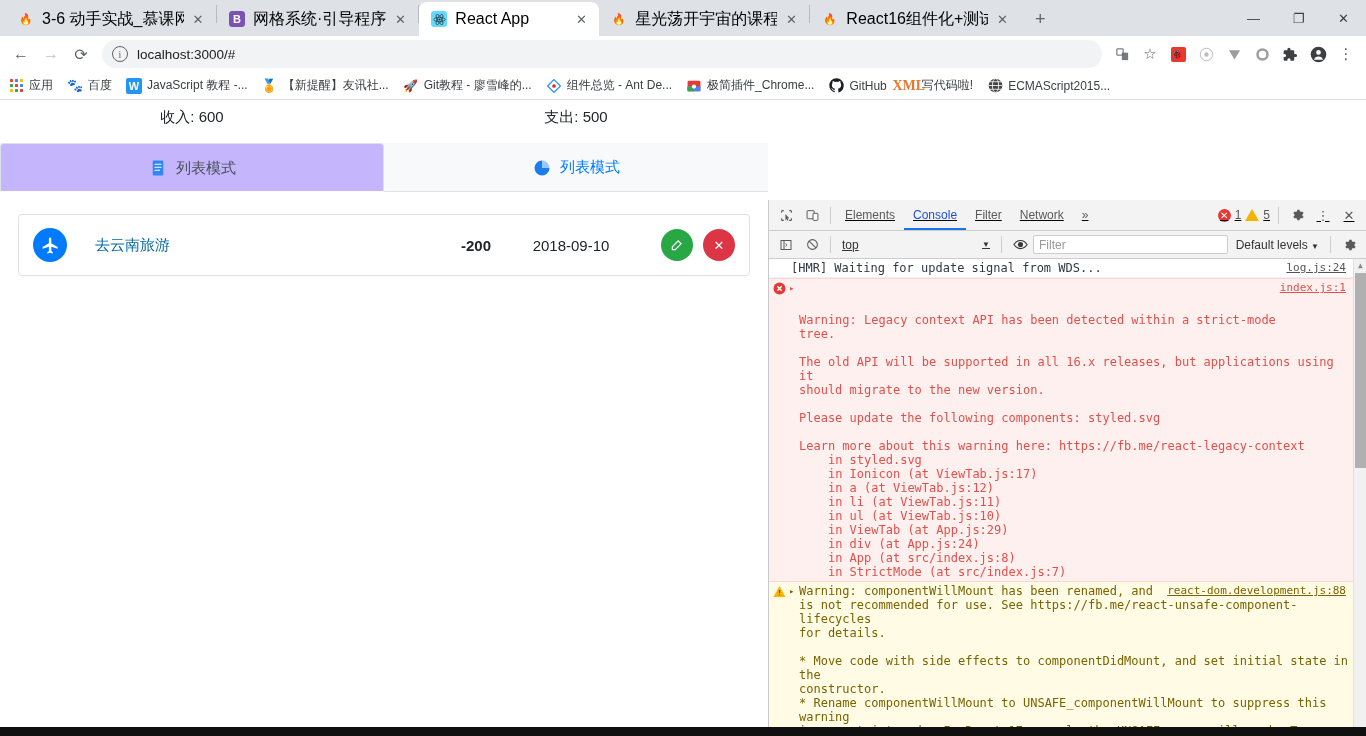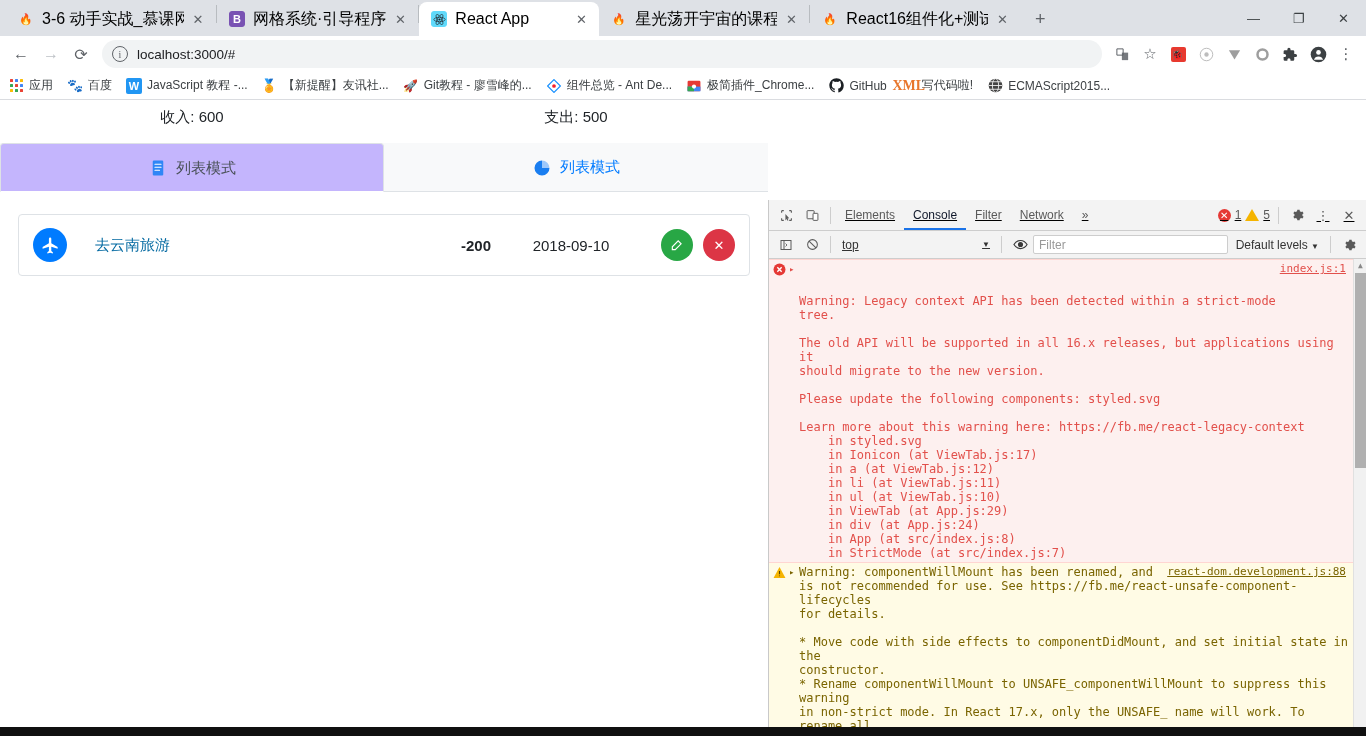--- a/index.html
+++ b/index.html
@@ -152,21 +152,21 @@
   }
   .dt-iconbtn {
     width:26px;height:26px;display:flex;align-items:center;justify-content:center;
     color:#5a5a5a;font-size:13px;flex:0 0 26px;
   }
   .dt-vsep { width:1px;height:17px;background:#cdcdcd;margin:0 5px;flex:0 0 1px;}
   .dt-tab {
     padding:0 9px; height:30px; line-height:30px; font-size:12px; color:#5a5a5a;
     flex:0 0 auto; white-space:nowrap;
   }
-  .dt-tab.sel { color:#0f172a; box-shadow:inset 0 -2px 0 #1a73e8; }
+  .dt-tab.sel { color:#1d4ed8; box-shadow:inset 0 -2px 0 #1a73e8; }
   .dt-spacer { flex:1 1 auto; }
   .dt-counts { display:flex; align-items:center; gap:4px; font-size:12px; color:#5a5a5a; margin-right:3px;}
   .err-dot {
     width:13px;height:13px;border-radius:50%;background:#e53935;color:#fff;
     font-size:10px;display:flex;align-items:center;justify-content:center;font-weight:bold;
   }
   .warn-tri { width:0;height:0;border-left:7px solid transparent;border-right:7px solid transparent;
               border-bottom:12px solid #f5b400; position:relative; }
 
   .dt-filterbar {
@@ -536,20 +536,24 @@
       <div class="dt-vsep"></div>
       <div class="dt-iconbtn">
         <svg width="14" height="14" viewBox="0 0 24 24" fill="#5a5a5a">
           <path d="M12 8a4 4 0 1 0 0 8 4 4 0 0 0 0-8zm9.4 4a7.4 7.4 0 0 0-.1-1.2l2-1.6-2-3.4-2.4 1a7.6 7.6 0 0 0-2-1.2l-.4-2.6h-4l-.4 2.6a7.6 7.6 0 0 0-2 1.2l-2.4-1-2 3.4 2 1.6a7.4 7.4 0 0 0 0 2.4l-2 1.6 2 3.4 2.4-1a7.6 7.6 0 0 0 2 1.2l.4 2.6h4l.4-2.6a7.6 7.6 0 0 0 2-1.2l2.4 1 2-3.4-2-1.6c.1-.4.1-.8.1-1.2z"></path>
         </svg>
       </div>
     </div>
 
     <div class="console">
 
+      <div class="msg info">
+        <pre>[HMR] Waiting for update signal from WDS...</pre>
+        <span class="src">log.js:24</span>
+      </div>
 
       <div class="msg error">
         <span class="badge">
           <svg width="13" height="13" viewBox="0 0 24 24">
               <circle cx="12" cy="12" r="11" fill="#e53935"></circle>
               <path d="M8 8l8 8M16 8l-8 8" stroke="#fff" stroke-width="2.6"></path>
             </svg>
         </span>
         <span class="arrow">▸</span>
         <pre style="padding-left:8px;margin-top:32px;">Warning: Legacy context API has been detected within a strict-mode

